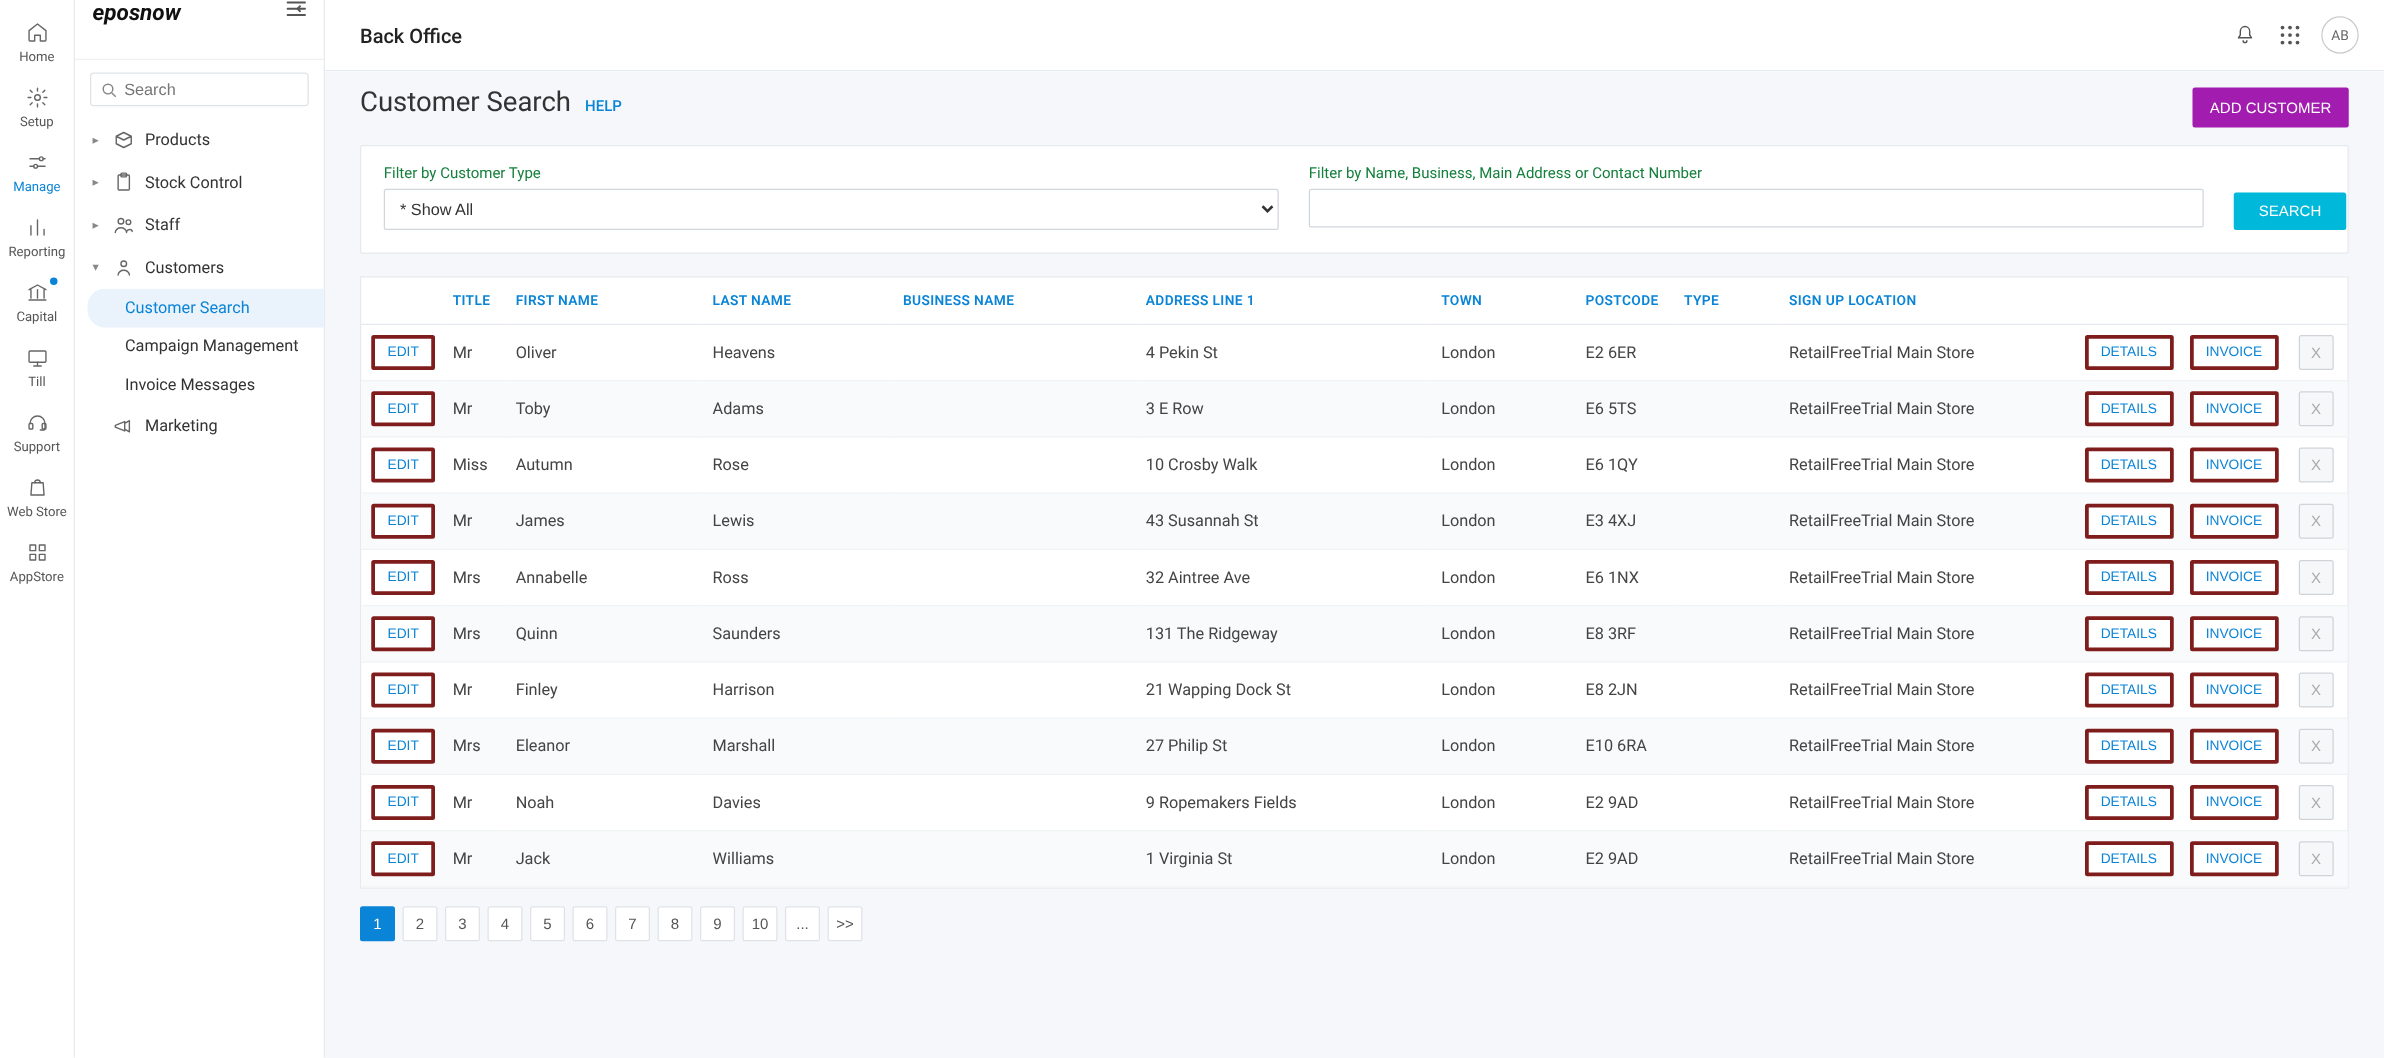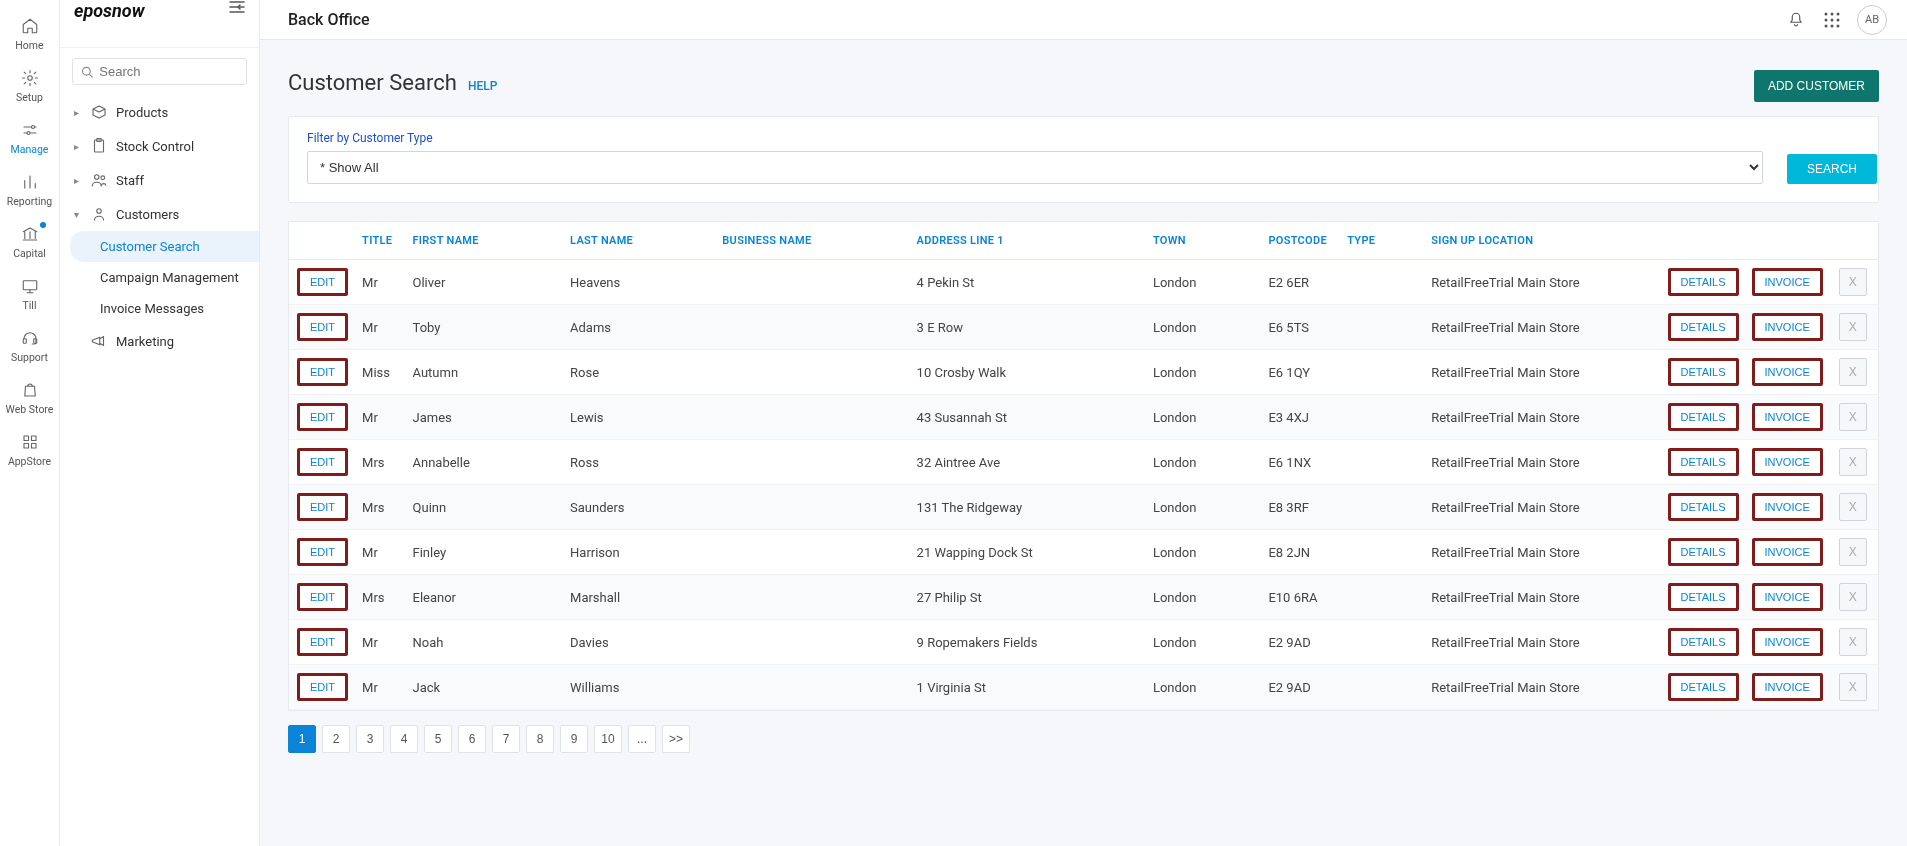--- a/index.html
+++ b/index.html
@@ -23,39 +23,39 @@
   .search-box { display:flex; align-items:center; border:1px solid #dfe3e8; border-radius:3px; padding:5px 8px; background:#fff; }
   .search-box input { border:none; outline:none; width:100%; font-size:13px; margin-left:6px; color:#555; }
   .nav-list { padding: 0 0 10px 0; }
   .nav-item { display:flex; align-items:center; padding: 8px 14px; cursor:pointer; font-size:13px; color:#333; }
   .nav-item .chev { width:12px; display:inline-block; color:#888; margin-right:4px; font-size:10px;}
   .nav-item .nicon { width:18px; display:inline-flex; justify-content:center; margin-right:8px; color:#666; }
   .sub-item { padding: 8px 14px 8px 30px; font-size:13px; color:#333; cursor:pointer; border-radius: 14px 0 0 14px; margin-left:10px;}
   .sub-item.active { background:#eaf2fb; color:#0a84d6; }
   
   
-  .topbar { position: fixed; left: 260px; right: 0; top: 0; height: 40px; background:#fff; border-bottom:1px solid #e6e9ed; display:flex; align-items:center; justify-content:space-between; padding: 0 20px 0 28px; z-index:8;}
+  .topbar { position: fixed; left: 260px; right: 0; top: 0; height: 57px; background:#fff; border-bottom:1px solid #e6e9ed; display:flex; align-items:center; justify-content:space-between; padding: 0 20px 0 28px; z-index:8;}
   .topbar-title { font-size:16px; color:#222; font-weight:500;}
   .topbar-right { display:flex; align-items:center; gap:14px;}
   .top-icon { color:#555; cursor:pointer; display:flex; align-items:center; justify-content:center; width:22px; height:22px;}
   .avatar { width:30px; height:30px; border-radius:50%; border:1px solid #ccc; display:flex; align-items:center; justify-content:center; font-size:11px; color:#666; cursor:pointer;}
   
   
   .main { margin-left: 260px; padding-top: 48px; min-height:100vh; }
   .page-header { padding: 22px 28px 14px 28px; display:flex; align-items:flex-start; justify-content:space-between;}
   .page-title { font-size:22px; color:#333; font-weight:400;}
   .help-link { font-size:12px; color:#0a84d6; margin-left:8px; text-transform:uppercase; cursor:pointer; font-weight:500;}
-  .btn-primary { background:#0f766e; color:#fff; border:none; padding:9px 14px; font-size:12px; border-radius:2px; cursor:pointer; text-transform:uppercase; font-weight:500;}
+  .btn-primary { background:#a21caf; color:#fff; border:none; padding:9px 14px; font-size:12px; border-radius:2px; cursor:pointer; text-transform:uppercase; font-weight:500;}
   .btn-cyan { background:#00b8d9; color:#fff; border:none; padding:8px 20px; font-size:12px; border-radius:2px; cursor:pointer; text-transform:uppercase; font-weight:500;}
   
   
   .filter-panel { margin: 0 28px 18px 28px; border:1px solid #e6e9ed; border-radius:2px; background:#fff; padding:14px 18px 18px 18px; display:flex; gap:24px;}
   .filter-col { flex:1; display:flex; flex-direction:column;}
   .filter-col-search { width:73px; display:flex; align-items:flex-end;}
-  .filter-label { font-size:12px; color:#1d4ed8; margin-bottom:6px;}
+  .filter-label { font-size:12px; color:#15803d; margin-bottom:6px;}
   .filter-select { width:100%; padding:7px 8px; border:1px solid #cfd6de; border-radius:2px; background:#fff; font-size:13px; color:#333;}
   .filter-input { width:100%; padding:7px 8px; border:1px solid #cfd6de; border-radius:2px; font-size:13px;}
   
   
   .table-wrap { margin: 0 28px; border:1px solid #e6e9ed; background:#fff;}
   table { width:100%; border-collapse:collapse; table-layout:fixed;}
   thead th { text-align:left; font-size:11px; color:#0a84d6; font-weight:600; text-transform:uppercase; padding:12px 8px; border-bottom:1px solid #e6e9ed; letter-spacing:0.3px;}
   tbody tr { border-bottom:1px solid #f0f2f4;}
   tbody tr:nth-child(even){ background:#f8fafb;}
   tbody td { padding: 8px 8px; font-size:13px; color:#444; vertical-align:middle;}
@@ -280,20 +280,24 @@
     <button class="btn-primary">ADD CUSTOMER</button>
   </div>
 
   <div class="filter-panel">
     <div class="filter-col">
       <span class="filter-label">Filter by Customer Type</span>
       <select class="filter-select">
         <option>* Show All</option>
       </select>
     </div>
+    <div class="filter-col">
+      <span class="filter-label">Filter by Name, Business, Main Address or Contact Number</span>
+      <input class="filter-input" type="text" style="">
+    </div>
     <div class="filter-col-search">
       <button class="btn-cyan">SEARCH</button>
     </div>
   </div>
 
   <div class="table-wrap">
     <table>
       <colgroup>
         <col class="col-edit">
           <col class="col-title">

